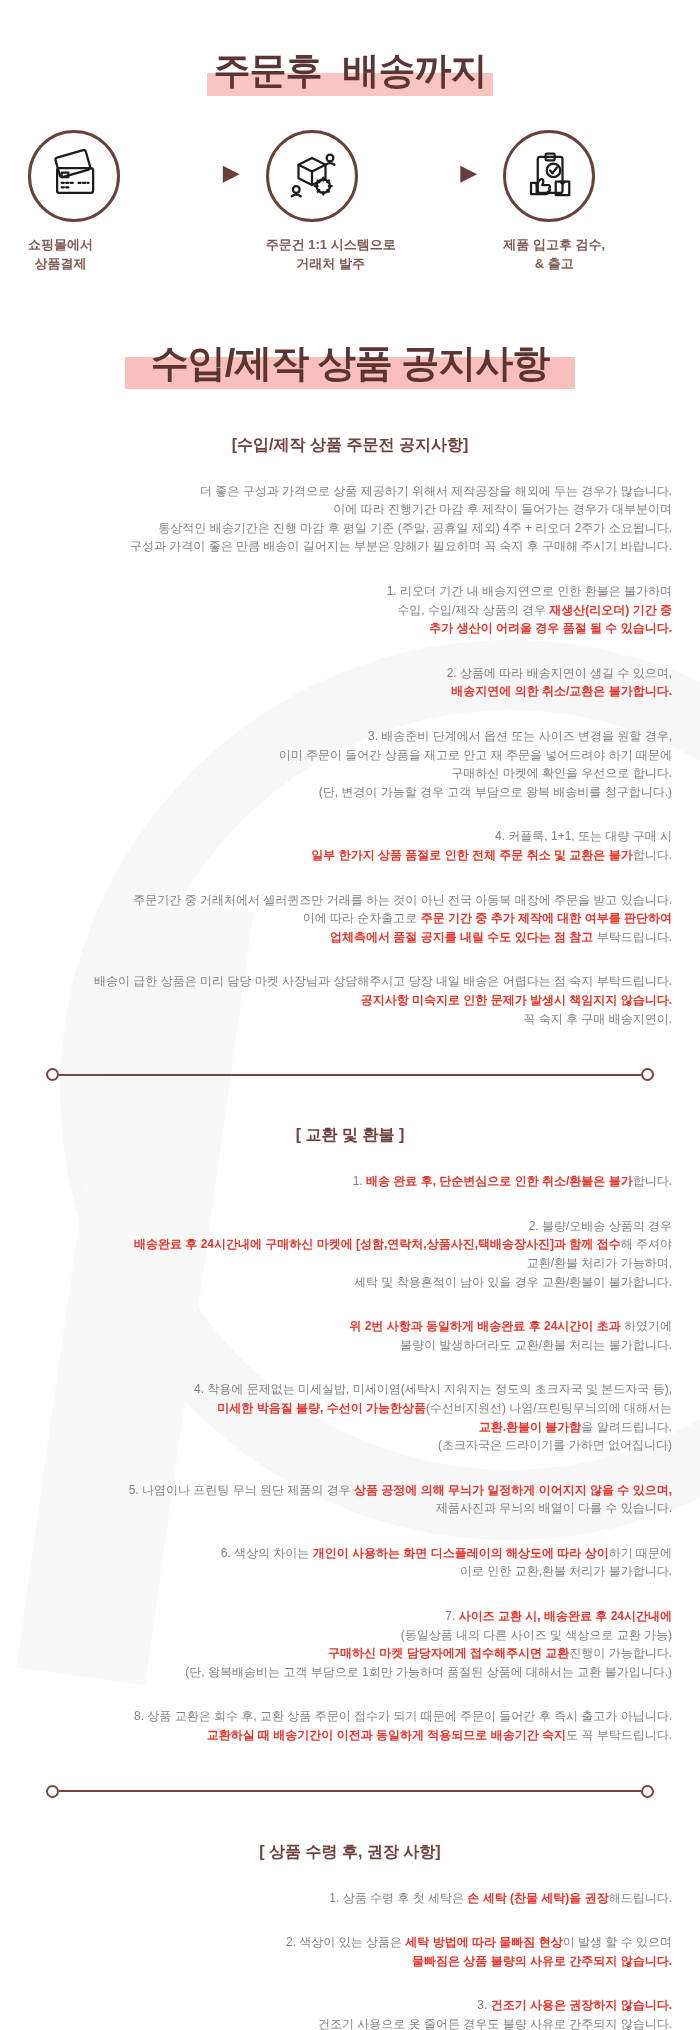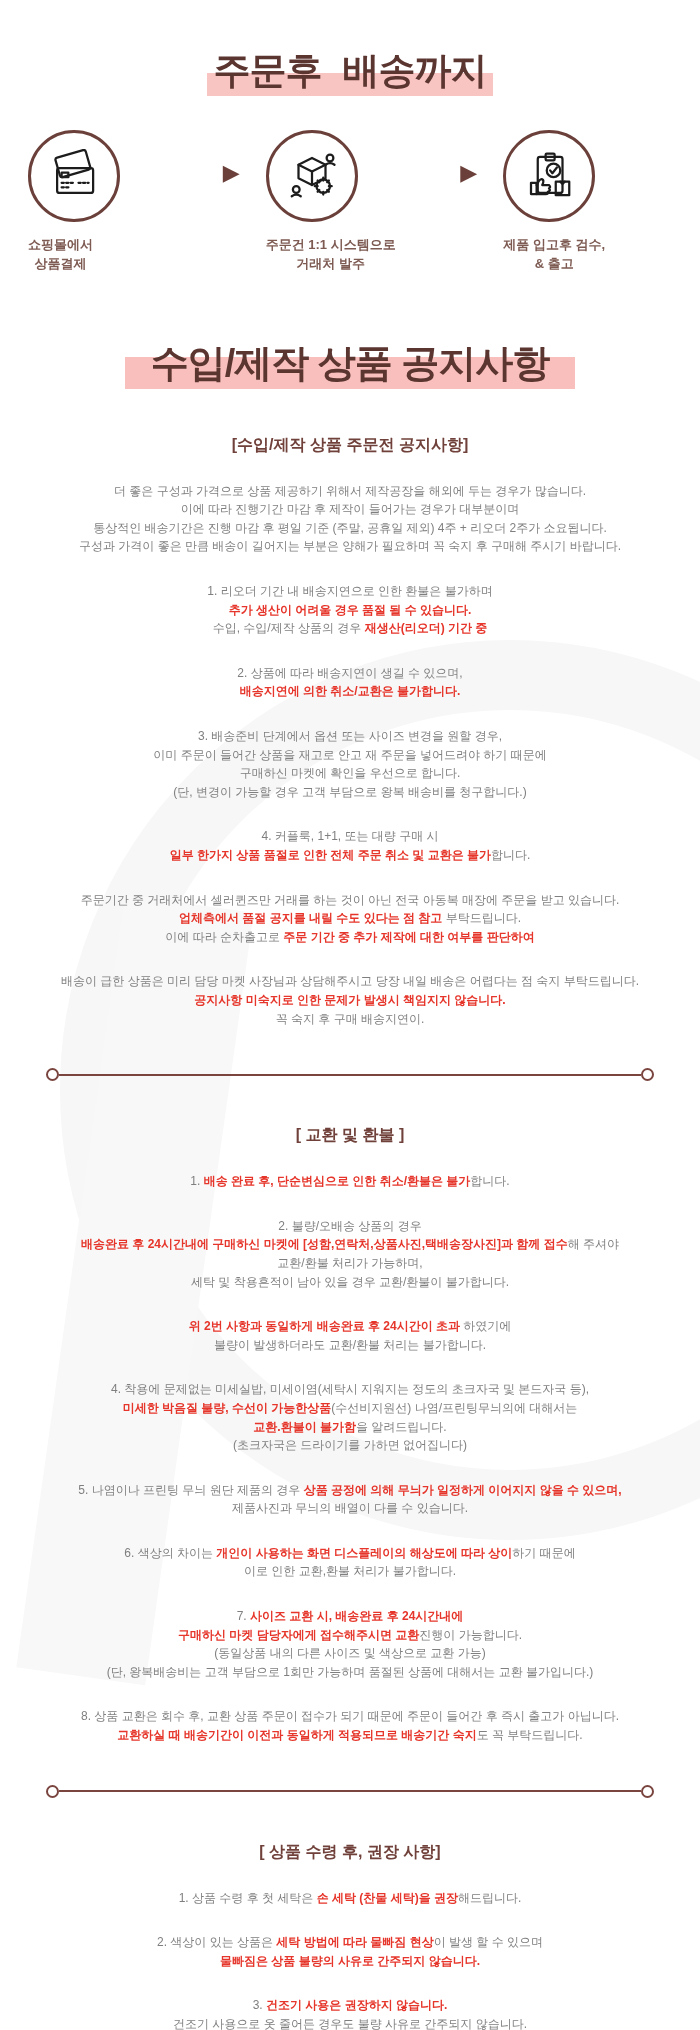--- a/index.html
+++ b/index.html
@@ -23,21 +23,21 @@
   .step-label{margin-top:14px;font-size:13px;font-weight:bold;color:#7d5a52;line-height:1.45;white-space:pre-line;}
   .flow-arrow{color:#6b403a;font-size:22px;line-height:86px;align-self:flex-start;margin-top:0;}
   .step svg{stroke:#1c1c1c;fill:none;stroke-width:2;stroke-linecap:round;stroke-linejoin:round;}
 
   
   .notice-title{margin:0 0 46px;font-size:38px;font-weight:bold;color:#5b3530;letter-spacing:-1px;}
 
   
   .sec-heading{font-size:16px;font-weight:bold;color:#70413a;margin:0 0 26px;}
   .para{font-size:12px;color:#7f7f7f;line-height:1.55;margin:0 0 26px;}
-  .para .line{min-height:18px;}
+  .para .line{min-height:18px;text-align:right;}
   .red{color:#e6352a;font-weight:bold;}
   .divider{display:flex;align-items:center;justify-content:center;margin:40px 18px 44px;}
   .divider .dot{width:9px;height:9px;border:2px solid #7a453f;border-radius:50%;background:#fff;flex:0 0 auto;}
   .divider .rule{flex:1 1 auto;height:2px;background:#7a453f;}
 </style>
 </head>
 <body>
 
 <div class="watermark wm-ring"></div>
 <div class="watermark wm-swoosh"></div>
@@ -116,41 +116,41 @@
         <div class="line"><span>[수입/제작 상품 주문전 공지사항]</span></div>
       </div>
       <div class="para">
         <div class="line"><span>더 좋은 구성과 가격으로 상품 제공하기 위해서 제작공장을 해외에 두는 경우가 많습니다.</span></div>
         <div class="line"><span>이에 따라 진행기간 마감 후 제작이 들어가는 경우가 대부분이며</span></div>
         <div class="line"><span>통상적인 배송기간은 진행 마감 후 평일 기준 (주말, 공휴일 제외) 4주 + 리오더 2주가 소요됩니다.</span></div>
         <div class="line"><span>구성과 가격이 좋은 만큼 배송이 길어지는 부분은 양해가 필요하며 꼭 숙지 후 구매해 주시기 바랍니다.</span></div>
       </div>
       <div class="para">
         <div class="line"><span>1. 리오더 기간 내 배송지연으로 인한 환불은 불가하며</span></div>
+        <div class="line"><span>수입, 수입/제작 상품의 경우 </span><span class="red">재생산(리오더) 기간 중</span></div>
         <div class="line"><span class="red">추가 생산이 어려울 경우 품절 될 수 있습니다.</span></div>
-        <div class="line"><span>수입, 수입/제작 상품의 경우 </span><span class="red">재생산(리오더) 기간 중</span></div>
       </div>
       <div class="para">
         <div class="line"><span>2. 상품에 따라 배송지연이 생길 수 있으며,</span></div>
         <div class="line"><span class="red">배송지연에 의한 취소/교환은 불가합니다.</span></div>
       </div>
       <div class="para">
         <div class="line"><span>3. 배송준비 단계에서 옵션 또는 사이즈 변경을 원할 경우,</span></div>
         <div class="line"><span>이미 주문이 들어간 상품을 재고로 안고 재 주문을 넣어드려야 하기 때문에</span></div>
         <div class="line"><span>구매하신 마켓에 확인을 우선으로 합니다.</span></div>
         <div class="line"><span>(단, 변경이 가능할 경우 고객 부담으로 왕복 배송비를 청구합니다.)</span></div>
       </div>
       <div class="para">
         <div class="line"><span>4. 커플룩, 1+1, 또는 대량 구매 시</span></div>
         <div class="line"><span class="red">일부 한가지 상품 품절로 인한 전체 주문 취소 및 교환은 불가</span><span>합니다.</span></div>
       </div>
       <div class="para">
         <div class="line"><span>주문기간 중 거래처에서 셀러퀸즈만 거래를 하는 것이 아닌 전국 아동복 매장에 주문을 받고 있습니다.</span></div>
+        <div class="line"><span>이에 따라 순차출고로 </span><span class="red">주문 기간 중 추가 제작에 대한 여부를 판단하여</span></div>
         <div class="line"><span class="red">업체측에서 품절 공지를 내릴 수도 있다는 점 참고 </span><span>부탁드립니다.</span></div>
-        <div class="line"><span>이에 따라 순차출고로 </span><span class="red">주문 기간 중 추가 제작에 대한 여부를 판단하여</span></div>
       </div>
       <div class="para">
         <div class="line"><span>배송이 급한 상품은 미리 담당 마켓 사장님과 상담해주시고 당장 내일 배송은 어렵다는 점 숙지 부탁드립니다.</span></div>
         <div class="line"><span class="red">공지사항 미숙지로 인한 문제가 발생시 책임지지 않습니다.</span></div>
         <div class="line"><span>꼭 숙지 후 구매 배송지연이.</span></div>
       </div>
       <div class="divider">
         <span class="dot"></span>
         <span class="rule"></span>
         <span class="dot"></span>
@@ -180,22 +180,22 @@
       <div class="para">
         <div class="line"><span>5. 나염이나 프린팅 무늬 원단 제품의 경우 </span><span class="red">상품 공정에 의해 무늬가 일정하게 이어지지 않을 수 있으며,</span></div>
         <div class="line"><span>제품사진과 무늬의 배열이 다를 수 있습니다.</span></div>
       </div>
       <div class="para">
         <div class="line"><span>6. 색상의 차이는 </span><span class="red">개인이 사용하는 화면 디스플레이의 해상도에 따라 상이</span><span>하기 때문에</span></div>
         <div class="line"><span>이로 인한 교환,환불 처리가 불가합니다.</span></div>
       </div>
       <div class="para">
         <div class="line"><span>7. </span><span class="red">사이즈 교환 시, 배송완료 후 24시간내에</span></div>
+        <div class="line"><span>(동일상품 내의 다른 사이즈 및 색상으로 교환 가능)</span></div>
         <div class="line"><span class="red">구매하신 마켓 담당자에게 접수해주시면 교환</span><span>진행이 가능합니다.</span></div>
-        <div class="line"><span>(동일상품 내의 다른 사이즈 및 색상으로 교환 가능)</span></div>
         <div class="line"><span>(단, 왕복배송비는 고객 부담으로 1회만 가능하며 품절된 상품에 대해서는 교환 불가입니다.)</span></div>
       </div>
       <div class="para">
         <div class="line"><span>8. 상품 교환은 회수 후, 교환 상품 주문이 접수가 되기 때문에 주문이 들어간 후 즉시 출고가 아닙니다.</span></div>
         <div class="line"><span class="red">교환하실 때 배송기간이 이전과 동일하게 적용되므로 배송기간 숙지</span><span>도 꼭 부탁드립니다.</span></div>
       </div>
       <div class="divider">
         <span class="dot"></span>
         <span class="rule"></span>
         <span class="dot"></span>

